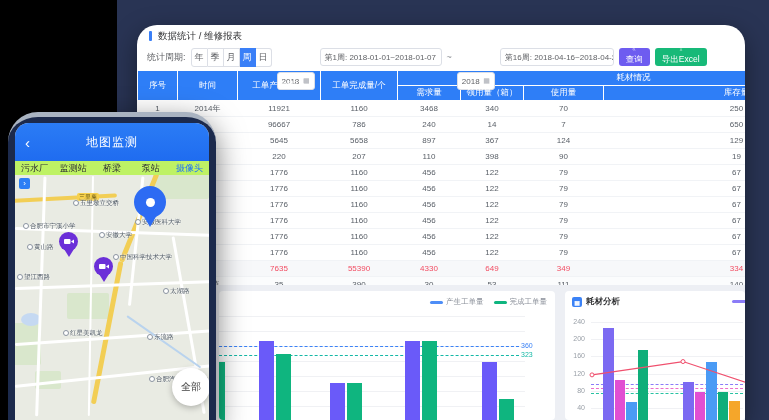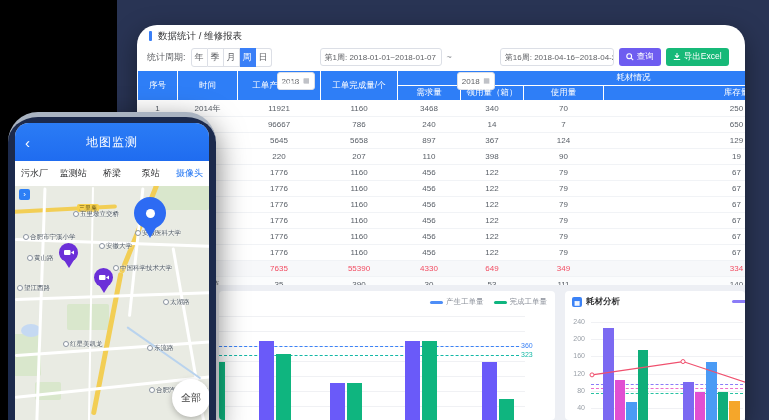--- a/index.html
+++ b/index.html
@@ -22,21 +22,21 @@
   .seg:last-child{border-radius:0 3px 3px 0;}
   .seg.active{background:#3a7ff7;border-color:#3a7ff7;color:#fff;}
   .ctrl{height:16px;border:1px solid #dcdfe6;border-radius:3px;display:flex;align-items:center;
         font-size:8px;color:#606266;padding:0 4px;background:#fff;white-space:nowrap;overflow:hidden;}
   .sel{width:28px;justify-content:space-between;margin-top:48px;}
   .inp1{width:112px;}
   .inp2{width:104px;}
   .cal{color:#a8abb2;font-size:7px;margin-left:2px;}
   .tilde{font-size:9px;color:#909399;}
   .btn{height:18px;border:none;border-radius:3px;color:#fff;font-size:8.5px;display:flex;
-       align-items:center;gap:3px;padding:0 7px;cursor:pointer;white-space:nowrap;}
+       align-items:center;gap:3px;padding:0 7px;cursor:pointer;white-space:nowrap;flex-direction:column;}
   .btn.query{background:#6e5cf0;}
   .btn.export{background:#17b978;}
 
   table.tbl{border-collapse:collapse;table-layout:fixed;width:732px;}
   .tbl th{background:#2e7ef7;color:#fff;font-weight:normal;font-size:8.5px;
           border:1px solid rgba(255,255,255,.35);height:14px;padding:0;overflow:hidden;white-space:nowrap;}
   .tbl td{font-size:8px;color:#5a6068;text-align:center;height:15px;padding:0;
           border-bottom:1px solid #f1f3f6;white-space:nowrap;overflow:hidden;}
   .tbl tr.total td{color:#f24c62;background:#f7f8fa;}
   .tbl tr.avg td{color:#5a6068;background:#fbfcfd;}
@@ -61,21 +61,21 @@
   
   .phone{position:absolute;left:8px;top:112px;width:208px;height:308px;background:#1c2a4c;
          border-top:5px solid #a9b3c1;border-radius:30px 30px 0 0;z-index:30;
          box-shadow:0 10px 30px rgba(0,0,0,.55);}
   .screen{margin:6px 7px 0;height:297px;border-radius:14px 14px 0 0;overflow:hidden;
           display:flex;flex-direction:column;background:#e9ebe3;}
   .p-header{height:38px;background:linear-gradient(180deg,#2b7cf5,#1f6cf0);position:relative;
             display:flex;align-items:center;justify-content:center;}
   .p-back{position:absolute;left:10px;color:#fff;font-size:15px;line-height:1;cursor:pointer;}
   .p-title{color:#fff;font-size:12px;letter-spacing:1px;}
-  .p-tabs{height:25px;background:#ffffff;display:flex;align-items:center;}
+  .p-tabs{height:14px;background:#bef264;display:flex;align-items:center;}
   .p-tab{flex:1;text-align:center;font-size:9px;color:#303133;cursor:pointer;}
   .p-tab.active{color:#2577f3;}
   .map{flex:1;position:relative;overflow:hidden;background:#e9ebe3;}
   .patch{position:absolute;background:#d9e7cc;border-radius:2px;}
   .lake{position:absolute;background:#c5d9f2;border-radius:50%;}
   .road{position:absolute;transform-origin:0 50%;border-radius:2px;}
   .map-label{position:absolute;font-size:6.5px;color:#4a5560;white-space:nowrap;
              text-shadow:0 0 2px #fff,0 0 2px #fff;}
   .map-label .dot{display:inline-block;width:4px;height:4px;border-radius:50%;
                   border:1px solid #8a93a0;background:#fff;vertical-align:middle;margin-right:1px;}

